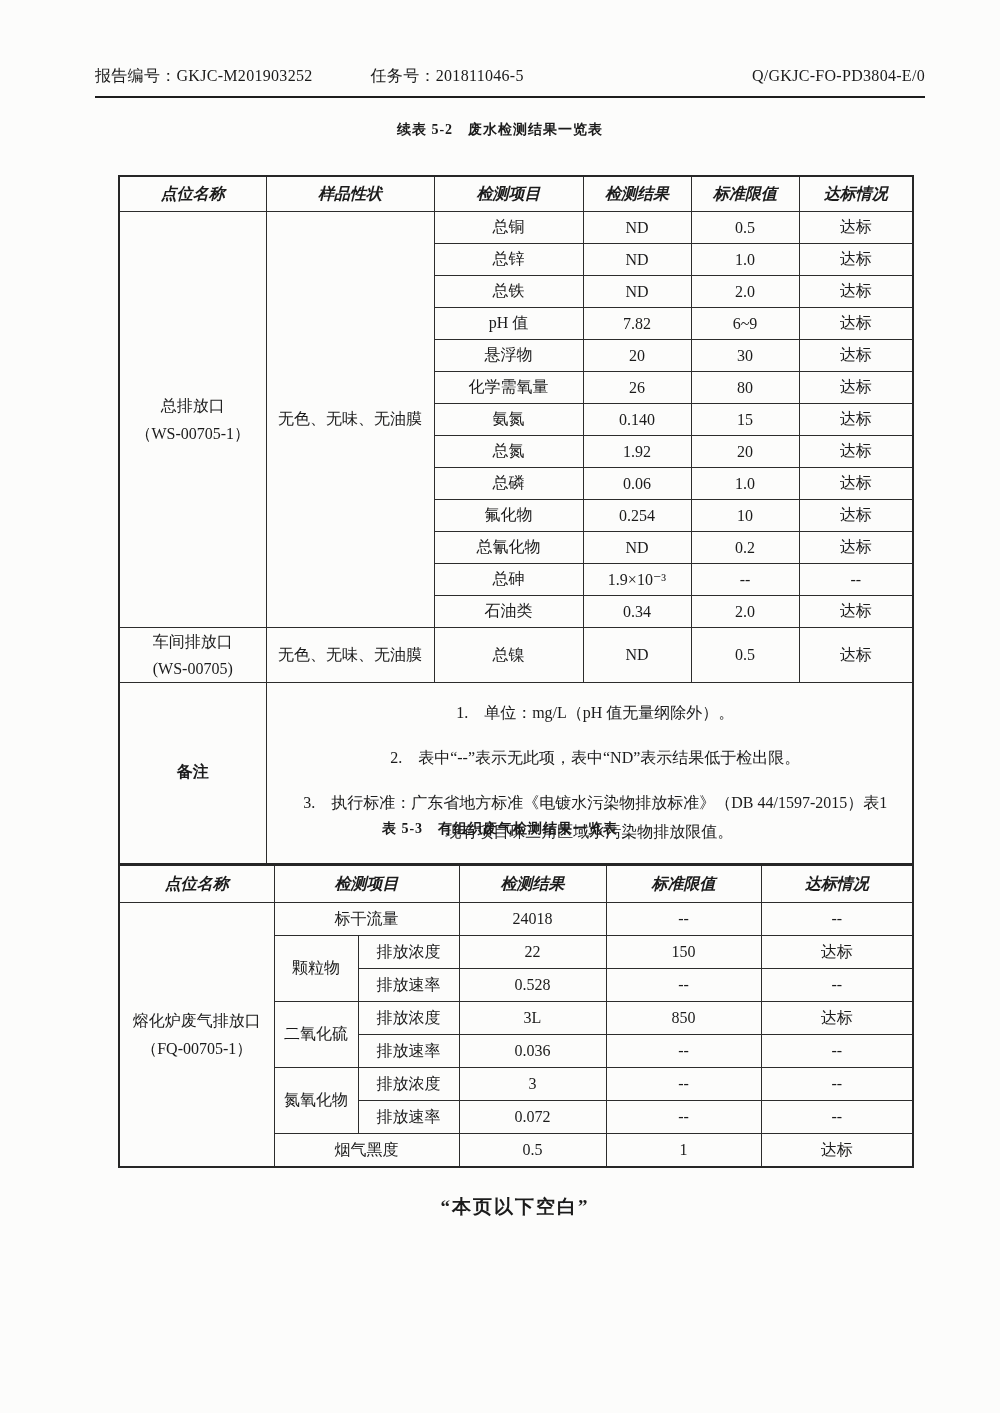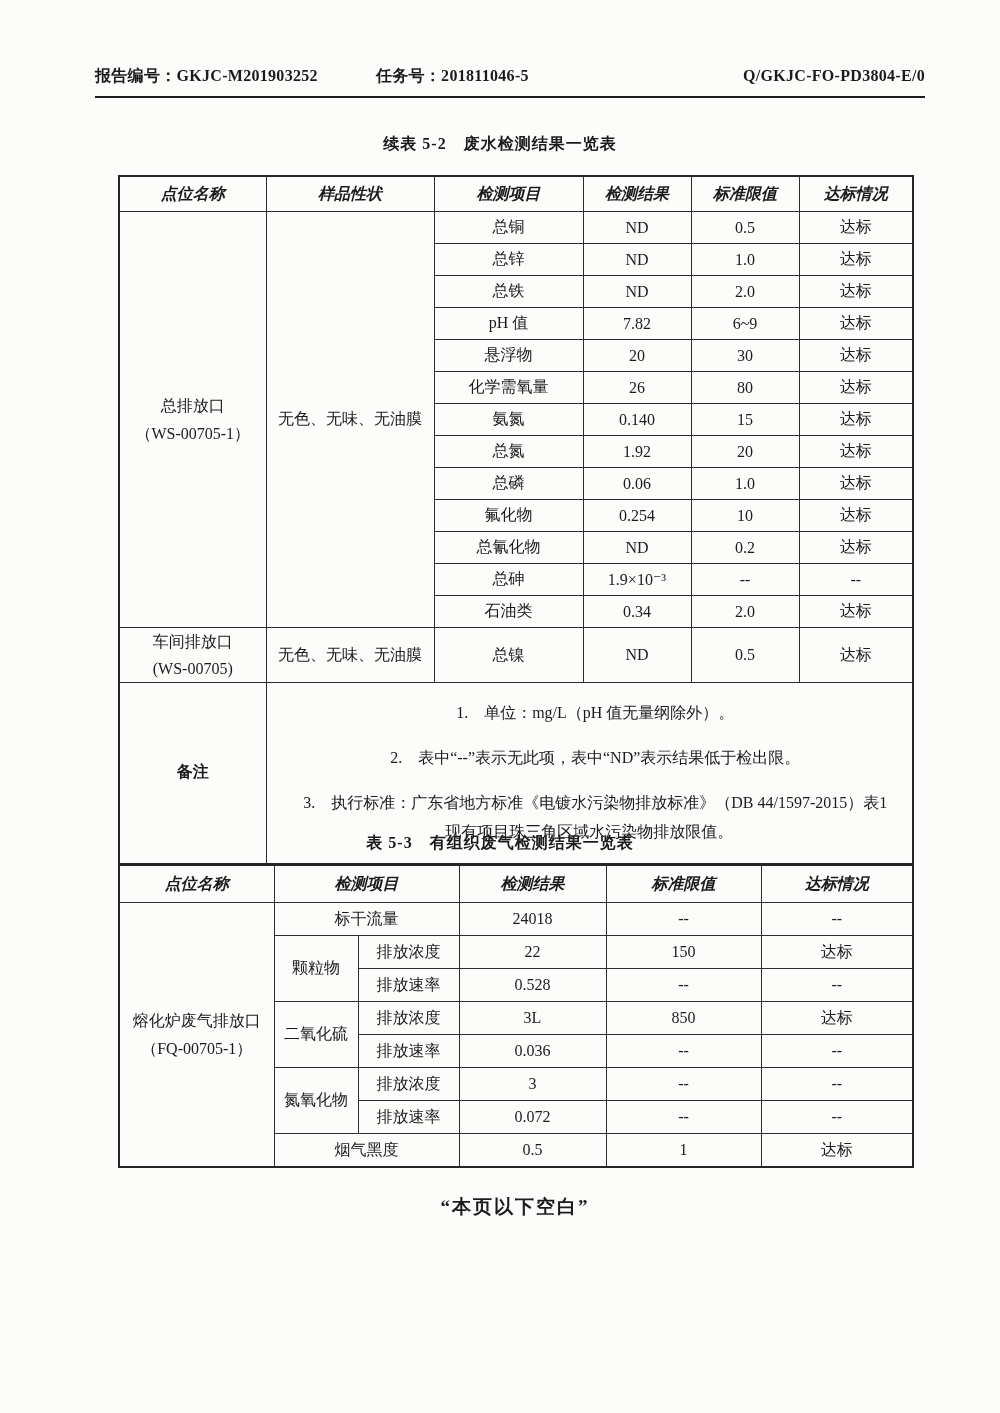--- a/index.html
+++ b/index.html
@@ -7,28 +7,28 @@
     position:relative; width:1000px; height:1413px; margin:0 auto;
     background:#fcfcfb; color:#1b1b1b;
     font-family:"Liberation Serif","DejaVu Serif",serif;
     overflow:hidden;
   }
   
   .doc-header {
     position:absolute; top:66px; left:95px; width:830px;
     display:flex; align-items:baseline;
     border-bottom:2px solid #1d1d1d; padding-bottom:9px;
-    font-size:16px; font-weight:bold; letter-spacing:0.3px;
+    font-size:16px; font-weight:normal; letter-spacing:0.3px;
   }
   .doc-header .task { margin-left:58px; }
   .doc-header .code { margin-left:auto; }
 
   .t-title {
     position:absolute; left:0; width:100%; text-align:center;
-    font-size:16px; font-weight:bold; letter-spacing:1px;margin-top:13px;
+    font-size:14px; font-weight:bold; letter-spacing:1px;
   }
   #title52 { top:121px; }
   #title53 { top:820px; }
 
   table.t {
     position:absolute; left:118px; width:794px;
     border-collapse:collapse; table-layout:fixed;
     font-size:16px; background:transparent;
     border:2px solid #262626;
   }

